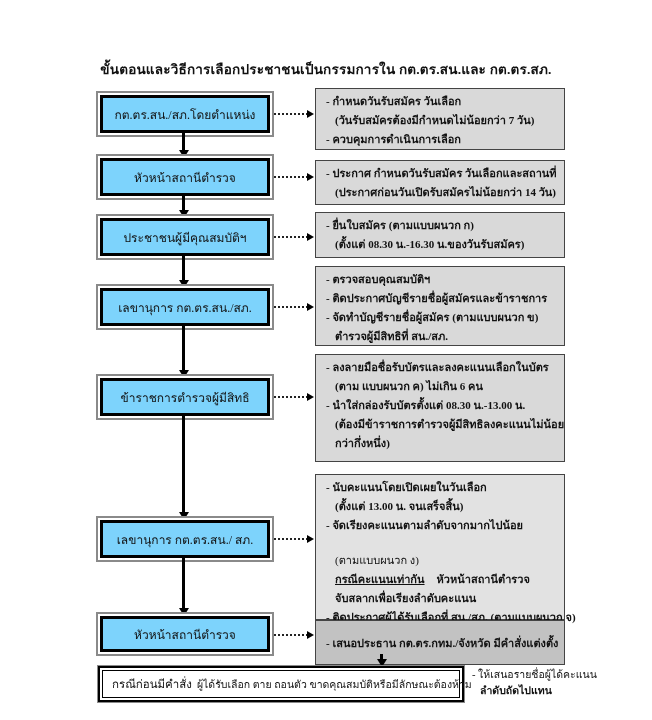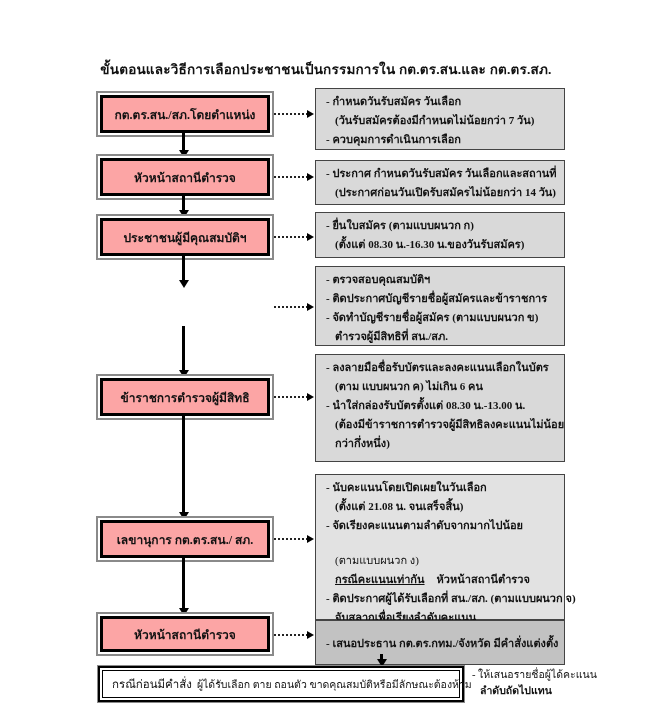--- a/index.html
+++ b/index.html
@@ -10,24 +10,24 @@
     overflow:hidden; margin:0 auto;
   }
   .title {
     position:absolute; top:58px; left:0; width:100%;
     text-align:center; font-weight:bold; font-size:13.5px;
     letter-spacing:.2px;
   }
   
   .lbox {
     position:absolute; left:100px; width:170px; height:38px;
-    background:#fca5a5; border:3px solid #000;
+    background:#7dd3fc; border:3px solid #000;
     box-shadow:0 0 0 2px #fff, 0 0 0 4px var(--frame_gray);
     display:flex; align-items:center; justify-content:center;
-    font-weight:bold; font-size:12px; white-space:nowrap;
+    font-weight:normal; font-size:12px; white-space:nowrap;
   }
   
   .rbox {
     position:absolute; left:315px; width:250px;
     background:var(--note_bg); border:1px solid #444;
     padding:3px 6px 2px 10px; font-weight:bold; font-size:11px;
     line-height:19px;
   }
   .rbox.light { background:var(--note_bg_light); }
   .rbox.dark  { background:var(--note_bg_dark); }
@@ -104,20 +104,23 @@
   <div class="lbox" style="top:218px">
     <span>ประชาชนผู้มีคุณสมบัติฯ</span>
   </div>
   <div class="rbox" style="top:212px;height:46px">
     <div class="ln">- ยื่นใบสมัคร (ตามแบบผนวก ก)</div>
     <div class="ln ind">(ตั้งแต่ 08.30 น.-16.30 น.ของวันรับสมัคร)</div>
   </div>
   <div class="darrow" style="top:236px"></div>
   <div class="varrow" style="top:256px;height:24px"></div>
 
+  <div class="lbox" style="top:288px">
+    <span>เลขานุการ กต.ตร.สน./สภ.</span>
+  </div>
   <div class="rbox" style="top:266px;height:80px">
     <div class="ln">- ตรวจสอบคุณสมบัติฯ</div>
     <div class="ln">- ติดประกาศบัญชีรายชื่อผู้สมัครและข้าราชการ</div>
     <div class="ln">- จัดทำบัญชีรายชื่อผู้สมัคร (ตามแบบผนวก ข)</div>
     <div class="ln ind">ตำรวจผู้มีสิทธิที่ สน./สภ.</div>
   </div>
   <div class="darrow" style="top:306px"></div>
   <div class="varrow" style="top:326px;height:44px"></div>
 
   <div class="lbox" style="top:378px">
@@ -131,28 +134,28 @@
     <div class="ln ind">กว่ากึ่งหนึ่ง)</div>
   </div>
   <div class="darrow" style="top:396px"></div>
   <div class="varrow" style="top:416px;height:96px"></div>
 
   <div class="lbox" style="top:520px">
     <span>เลขานุการ กต.ตร.สน./ สภ.</span>
   </div>
   <div class="rbox light" style="top:474px;height:146px">
     <div class="ln">- นับคะแนนโดยเปิดเผยในวันเลือก</div>
-    <div class="ln ind">(ตั้งแต่ 21.08 น. จนเสร็จสิ้น)</div>
+    <div class="ln ind">(ตั้งแต่ 13.00 น. จนเสร็จสิ้น)</div>
     <div class="ln">- จัดเรียงคะแนนตามลำดับจากมากไปน้อย</div>
     <div class="ln ind reg">(ตามแบบผนวก ง)</div>
     <div class="ln ind">
       <span class="u">กรณีคะแนนเท่ากัน</span><span class="tie-rest">หัวหน้าสถานีตำรวจ</span>
     </div>
+    <div class="ln ind">จับสลากเพื่อเรียงลำดับคะแนน</div>
     <div class="ln">- ติดประกาศผู้ได้รับเลือกที่ สน./สภ. (ตามแบบผนวก จ)</div>
-    <div class="ln ind">จับสลากเพื่อเรียงลำดับคะแนน</div>
   </div>
   <div class="darrow" style="top:538px"></div>
   <div class="varrow" style="top:558px;height:50px"></div>
 
   <div class="lbox" style="top:616px;height:36px">
     <span>หัวหน้าสถานีตำรวจ</span>
   </div>
   <div class="rbox dark" style="top:620px;height:45px;display:flex;align-items:center">
     <div class="ln">- เสนอประธาน กต.ตร.กทม./จังหวัด มีคำสั่งแต่งตั้ง</div>
   </div>

